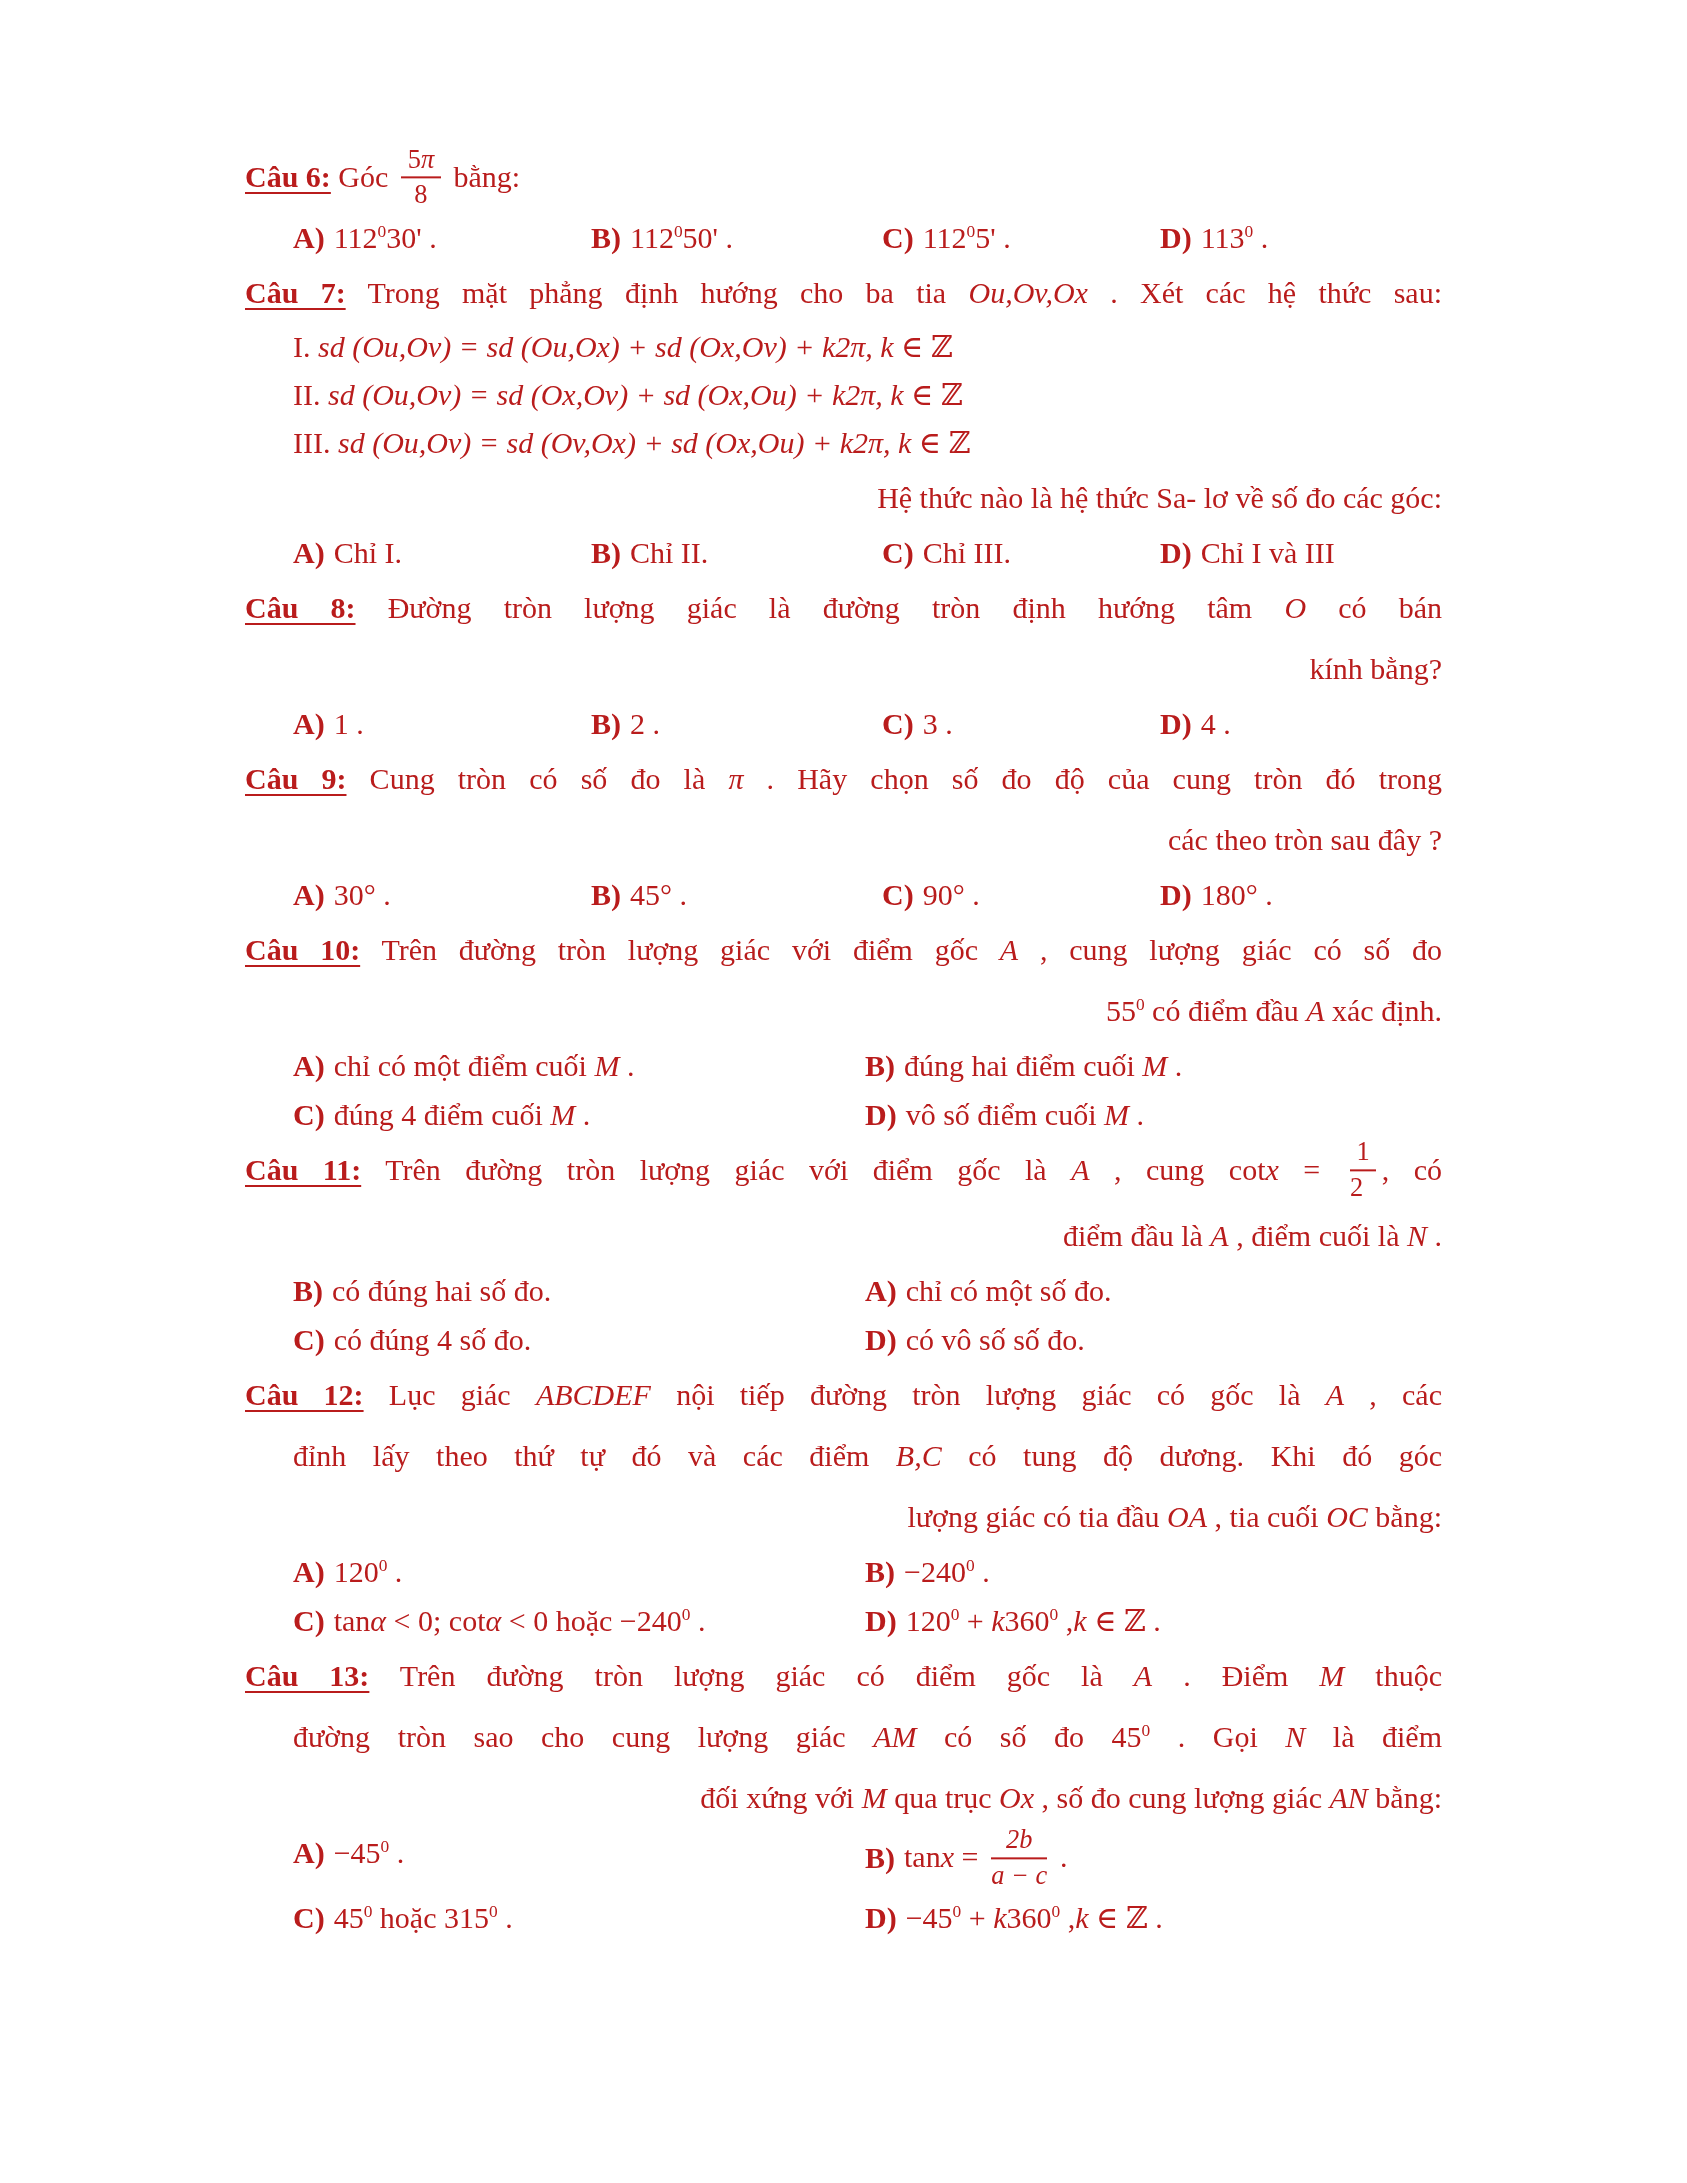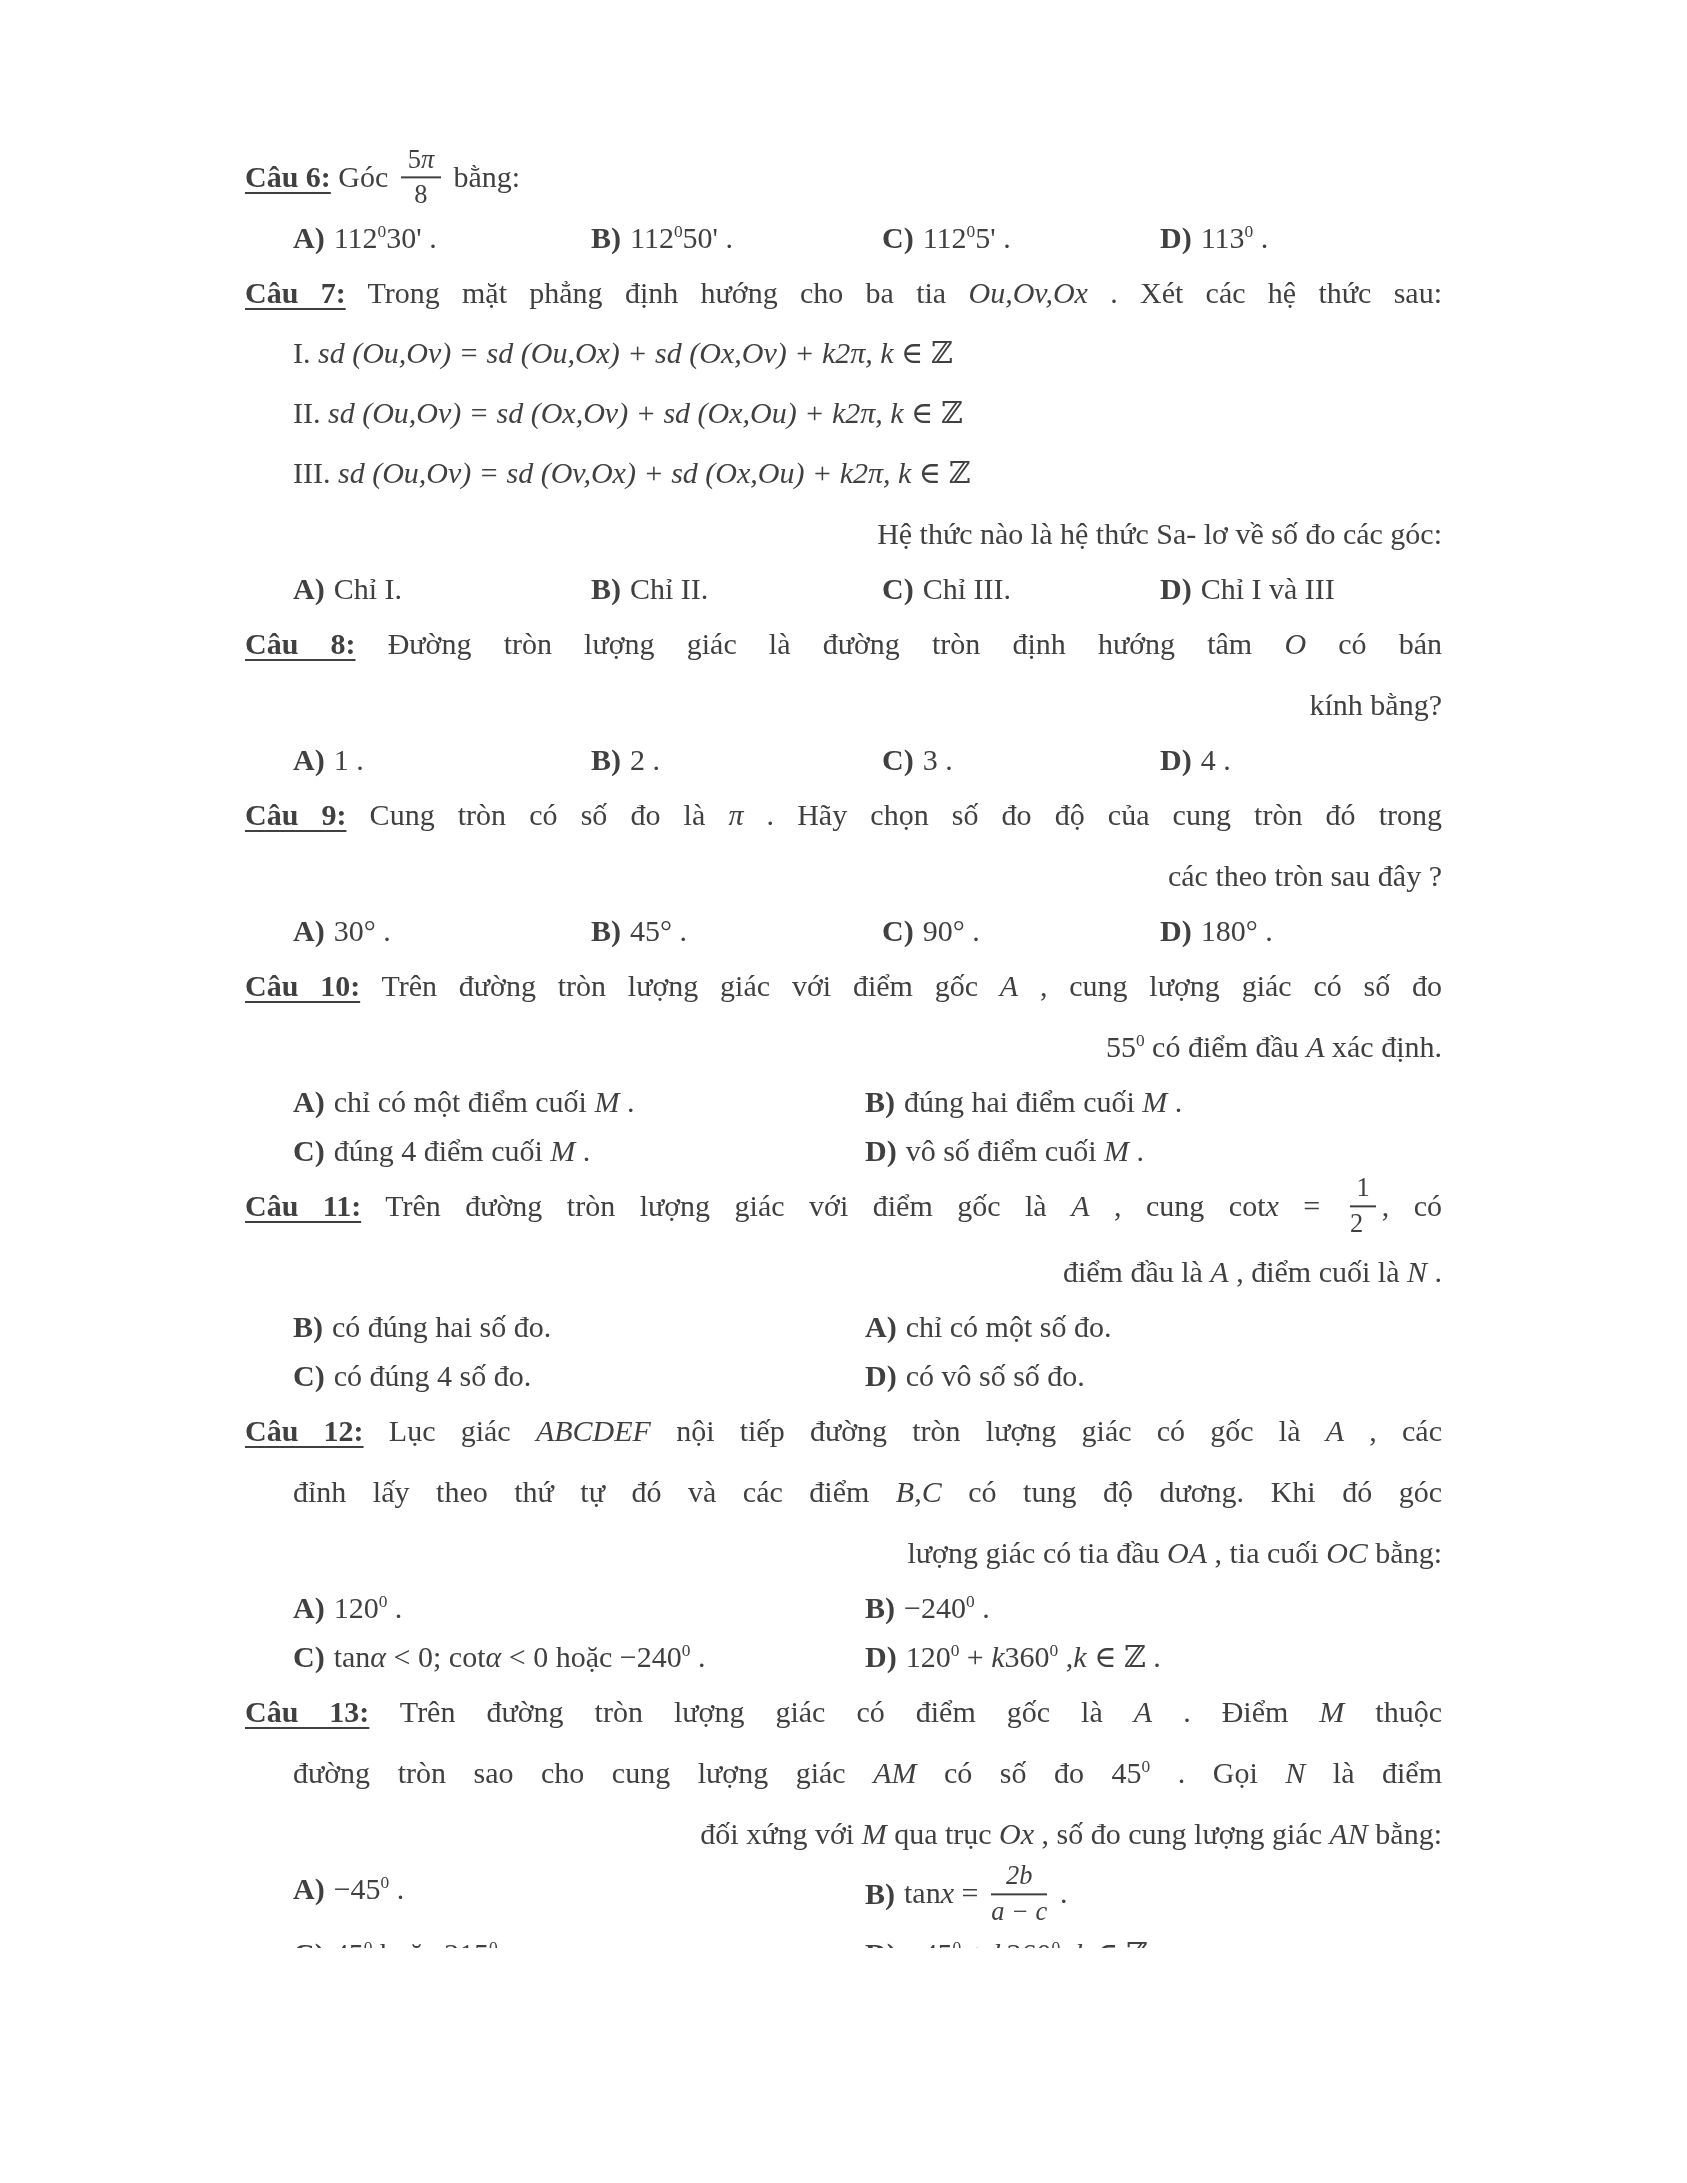--- a/index.html
+++ b/index.html
@@ -1,25 +1,25 @@
 <!DOCTYPE html>
 <html style="font-size:10.6px"><head>
 <meta charset="utf-8">
 <style>
   html,body{margin:0;padding:0;background:#ffffff;}
   .page{
-    position:relative;width:1687px;height:1948px;background:#ffffff;color:#404040;
+    position:relative;width:1687px;height:1948px;background:#ffffff;color:#b91c1c;
     font-family:"Liberation Serif","DejaVu Serif",serif;font-size:30px;overflow:hidden;
   }
   .content{position:absolute;left:245px;top:146px;width:1197px;}
   .q{margin:0;}
   .line{line-height:61px;}
   .jline{text-align:justify;text-align-last:justify;}
   .ind{padding-left:48px;text-align:right;}
-  .formula{line-height:60px;padding-left:48px;}
+  .formula{line-height:48px;padding-left:48px;}
   .ansrow{line-height:49px;padding-left:48px;display:grid;}
   .ans4{grid-template-columns:298px 291px 278px 1fr;}
   .ans2{grid-template-columns:572px 1fr;}
   .label{font-weight:700;text-decoration:underline;text-decoration-thickness:2px;text-underline-offset:4.6px;}
   .key{font-weight:700;margin-right:0.3em;}
   .m{font-style:italic;}
   .t{font-style:normal;}
   .sup{font-size:0.58em;vertical-align:0.65em;line-height:0;}
   .frac{
     display:inline-block;vertical-align:middle;text-align:center;

